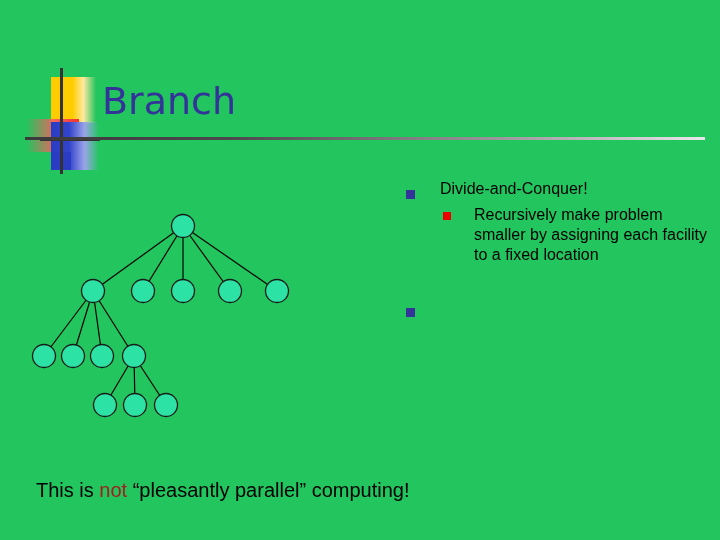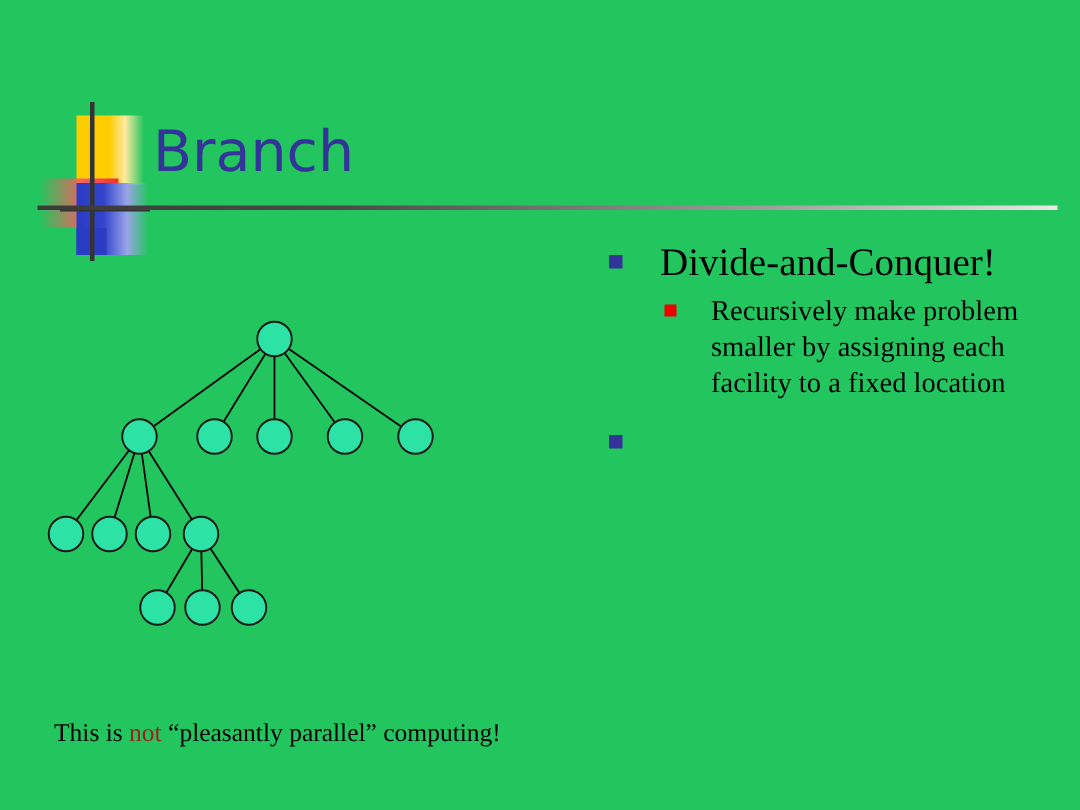--- a/index.html
+++ b/index.html
@@ -109,42 +109,43 @@
     position: absolute;
     left: 398px;
     top: 160px;
     width: 312px;
   }
 
   .bullet-l1 {
     position: relative;
     padding-left: 42px;
     margin-bottom: 2px;
-    font-size: 26px;
+    font-size: 16px;
     line-height: 1.13;
     color: #000000;
-    font-family: Liberation Serif, serif;
+    font-family: Liberation Sans, sans-serif;
+    margin-top: 20px;
   }
   .bullet-l1 .marker {
     position: absolute;
     left: 8px;
     top: 10px;
     width: 9px;
     height: 9px;
     background: #333399;
   }
 
   .bullet-l2 {
     position: relative;
     padding-left: 76px;
     margin-top: 7px;
-    font-size: 19px;
+    font-size: 16px;
     line-height: 1.26;
     color: #000000;
-    font-family: Liberation Serif, serif;
+    font-family: Liberation Sans, sans-serif;
   }
   .bullet-l2 .marker {
     position: absolute;
     left: 45px;
     top: 7px;
     width: 8px;
     height: 8px;
     background: #EE0000;
   }
 
@@ -158,23 +159,23 @@
     width: 290px;
     height: 235px;
   }
   .tree-figure svg { display: block; }
 
   
   .footer-note {
     position: absolute;
     left: 36px;
     top: 479px;
-    font-size: 17px;
+    font-size: 20px;
     color: #000000;
-    font-family: Liberation Serif, serif;
+    font-family: Liberation Sans, sans-serif;
     white-space: nowrap;
   }
   .footer-note .emph {
     color: #A02020;
   }
 </style>
 </head>
 <body>
 
 <div id="slide">

